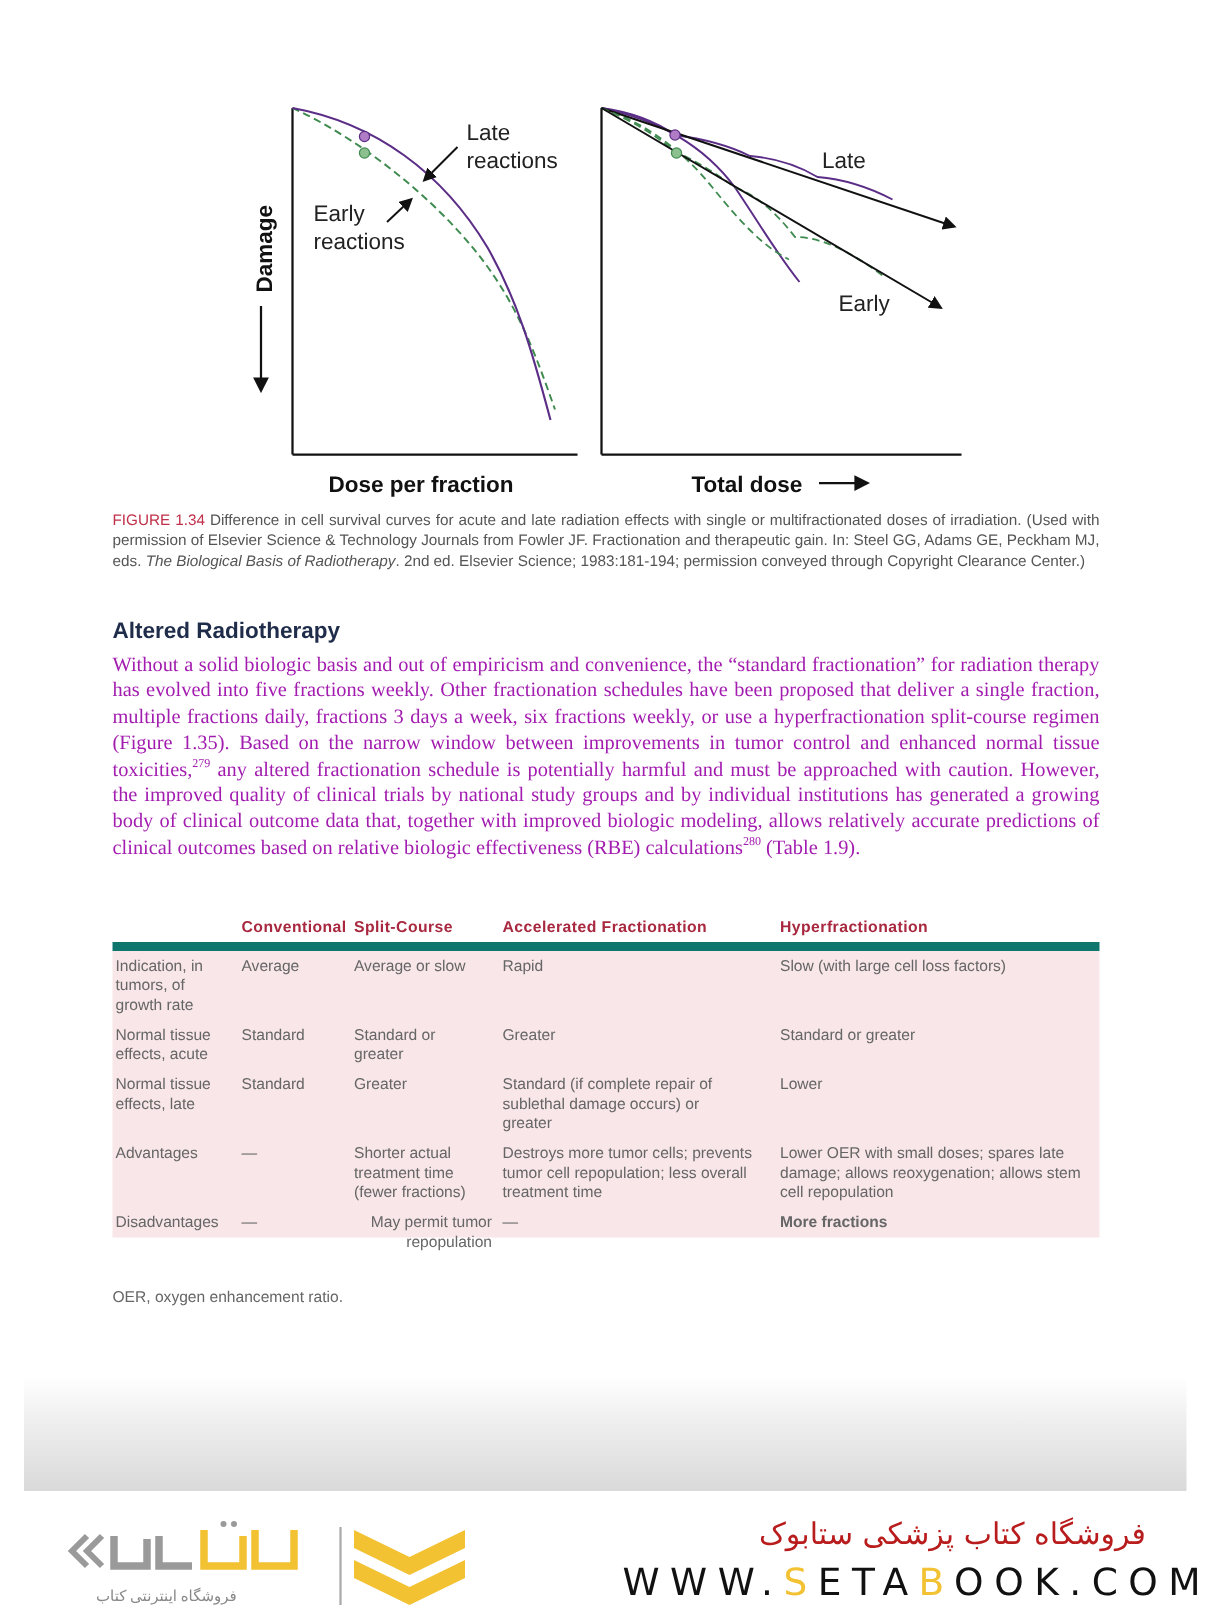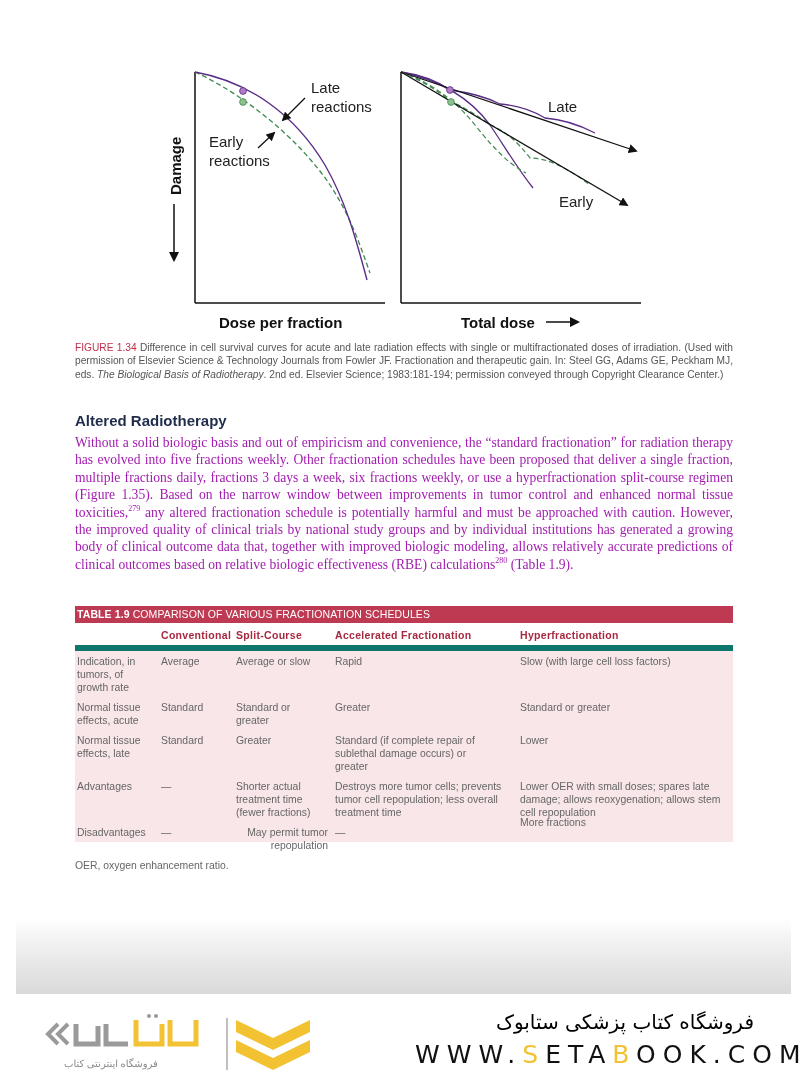--- a/index.html
+++ b/index.html
@@ -15,21 +15,21 @@
   .table-wrap { left:75px; top:606px; width:658px; }
   .tbl-title { background:#bd3a52; color:#fff; font-size:10.5px; height:17px; line-height:17px; padding-left:2px; letter-spacing:0.1px; }
   .tbl-title b { font-weight:bold; }
   .tbl-head { height:22px; border-bottom:6px solid #0f766e; position:relative; }
   .tbl-head span { position:absolute; top:6px; font-size:10.5px; font-weight:bold; color:#a8283f; letter-spacing:0.3px; }
   .tbl-body { background:#f8e6e8; position:relative; height:191px;padding-left:12px; }
   .cell { position:absolute; font-size:10.4px; line-height:13px; color:#666; }
   .cell.rh { text-indent:0; }
   .footnote { left:75px; top:860px; font-size:10.4px; color:#666; }
   .gray-band { left:16px; top:918px; width:775px; height:76px; background:linear-gradient(to bottom, #ffffff 0%, #f0f0f0 35%, #d9d9d9 100%); }
-  .footer-fa { left:496px; top:1010px; width:278px; text-align:left; font-size:20px; color:#000000; direction:rtl; font-family:"DejaVu Sans", sans-serif; }
+  .footer-fa { left:496px; top:1010px; width:278px; text-align:center; font-size:20px; color:#b91c1c; direction:rtl; font-family:"DejaVu Sans", sans-serif; }
   .footer-url { left:415px; top:1040px; font-size:25px; letter-spacing:7px; color:#111; font-family:"DejaVu Sans", sans-serif; }
   .footer-url .hl { color:#f2c233; }
   .logo-sub { left:64px; top:1058px; font-size:10px; color:#888; direction:rtl; font-family:Liberation Serif, serif; }
 </style>
 </head>
 <body>
 
 <svg class="abs" style="left:0;top:0" width="807" height="340" viewBox="0 0 807 340">
   <defs>
     <marker id="ah" viewBox="0 0 10 10" refX="8" refY="5" markerWidth="7" markerHeight="7" orient="auto">
@@ -79,21 +79,20 @@
     <line x1="546" y1="322" x2="578" y2="322" stroke="#111" stroke-width="1.5" marker-end="url(#ah)"></line>
   </g>
 </svg>
 
 <div class="abs caption"><span class="fig-label">FIGURE 1.34</span><span> Difference in cell survival curves for acute and late radiation effects with single or multifractionated doses of irradiation. (Used with permission of Elsevier Science &amp; Technology Journals from Fowler JF. Fractionation and therapeutic gain. In: Steel GG, Adams GE, Peckham MJ, eds. </span><i>The Biological Basis of Radiotherapy</i><span>. 2nd ed. Elsevier Science; 1983:181-194; permission conveyed through Copyright Clearance Center.)</span></div>
 
 <div class="abs heading">Altered Radiotherapy</div>
 <div class="abs body-text"><span>Without a solid biologic basis and out of empiricism and convenience, the “standard fractionation” for radiation therapy has evolved into five fractions weekly. Other fractionation schedules have been proposed that deliver a single fraction, multiple fractions daily, fractions 3 days a week, six fractions weekly, or use a hyperfractionation split-course regimen (Figure 1.35). Based on the narrow window between improvements in tumor control and enhanced normal tissue toxicities,</span><sup>279</sup><span> any altered fractionation schedule is potentially harmful and must be approached with caution. However, the improved quality of clinical trials by national study groups and by individual institutions has generated a growing body of clinical outcome data that, together with improved biologic modeling, allows relatively accurate predictions of clinical outcomes based on relative biologic effectiveness (RBE) calculations</span><sup>280</sup><span> (Table 1.9).</span></div>
 
 <div class="abs table-wrap">
-  <div class="tbl-title"><b>TABLE 1.9</b> <span>COMPARISON OF VARIOUS FRACTIONATION SCHEDULES</span></div>
   <div class="tbl-head">
     <span style="left:86px">Conventional</span>
     <span style="left:161px">Split-Course</span>
     <span style="left:260px">Accelerated Fractionation</span>
     <span style="left:445px">Hyperfractionation</span>
   </div>
   <div class="tbl-body">
 
     <div class="cell rh" style="left:2px;top:4px;width:72px;">Indication, in tumors, of growth rate</div>
     <div class="cell" style="left:86px;top:4px;width:70px;">Average</div>
@@ -116,21 +115,21 @@
     <div class="cell rh" style="left:2px;top:129px;width:80px;">Advantages</div>
     <div class="cell" style="left:86px;top:129px;width:70px;">—</div>
     <div class="cell" style="left:260px;top:129px;width:180px;">Destroys more tumor cells; prevents tumor cell repopulation; less overall treatment time</div>
     <div class="cell" style="left:161px;top:129px;width:92px;">Shorter actual treatment time (fewer fractions)</div>
     <div class="cell" style="left:445px;top:129px;width:205px;">Lower OER with small doses; spares late damage; allows reoxygenation; allows stem cell repopulation</div>
 
     <div class="cell rh" style="left:2px;top:175px;width:80px;">Disadvantages</div>
     <div class="cell" style="left:86px;top:175px;width:70px;">—</div>
     <div class="cell" style="left:161px;top:175px;width:92px;text-align:right;">May permit tumor repopulation</div>
     <div class="cell" style="left:260px;top:175px;width:178px;">—</div>
-    <div class="cell" style="left:445px;top:165px;width:210px;">More fractions</div>
+    <div class="cell" style="left:445px;top:175px;width:210px;font-weight:bold;">More fractions</div>
   </div>
 </div>
 <div class="abs footnote">OER, oxygen enhancement ratio.</div>
 
 <div class="abs gray-band"></div>
 
 <svg class="abs" style="left:36px;top:1012px" width="280" height="66" viewBox="0 0 280 66">
 
   <g fill="none" stroke="#9a9a9a" stroke-width="4">
     <path d="M22,12 L12,22 L22,32"></path>

